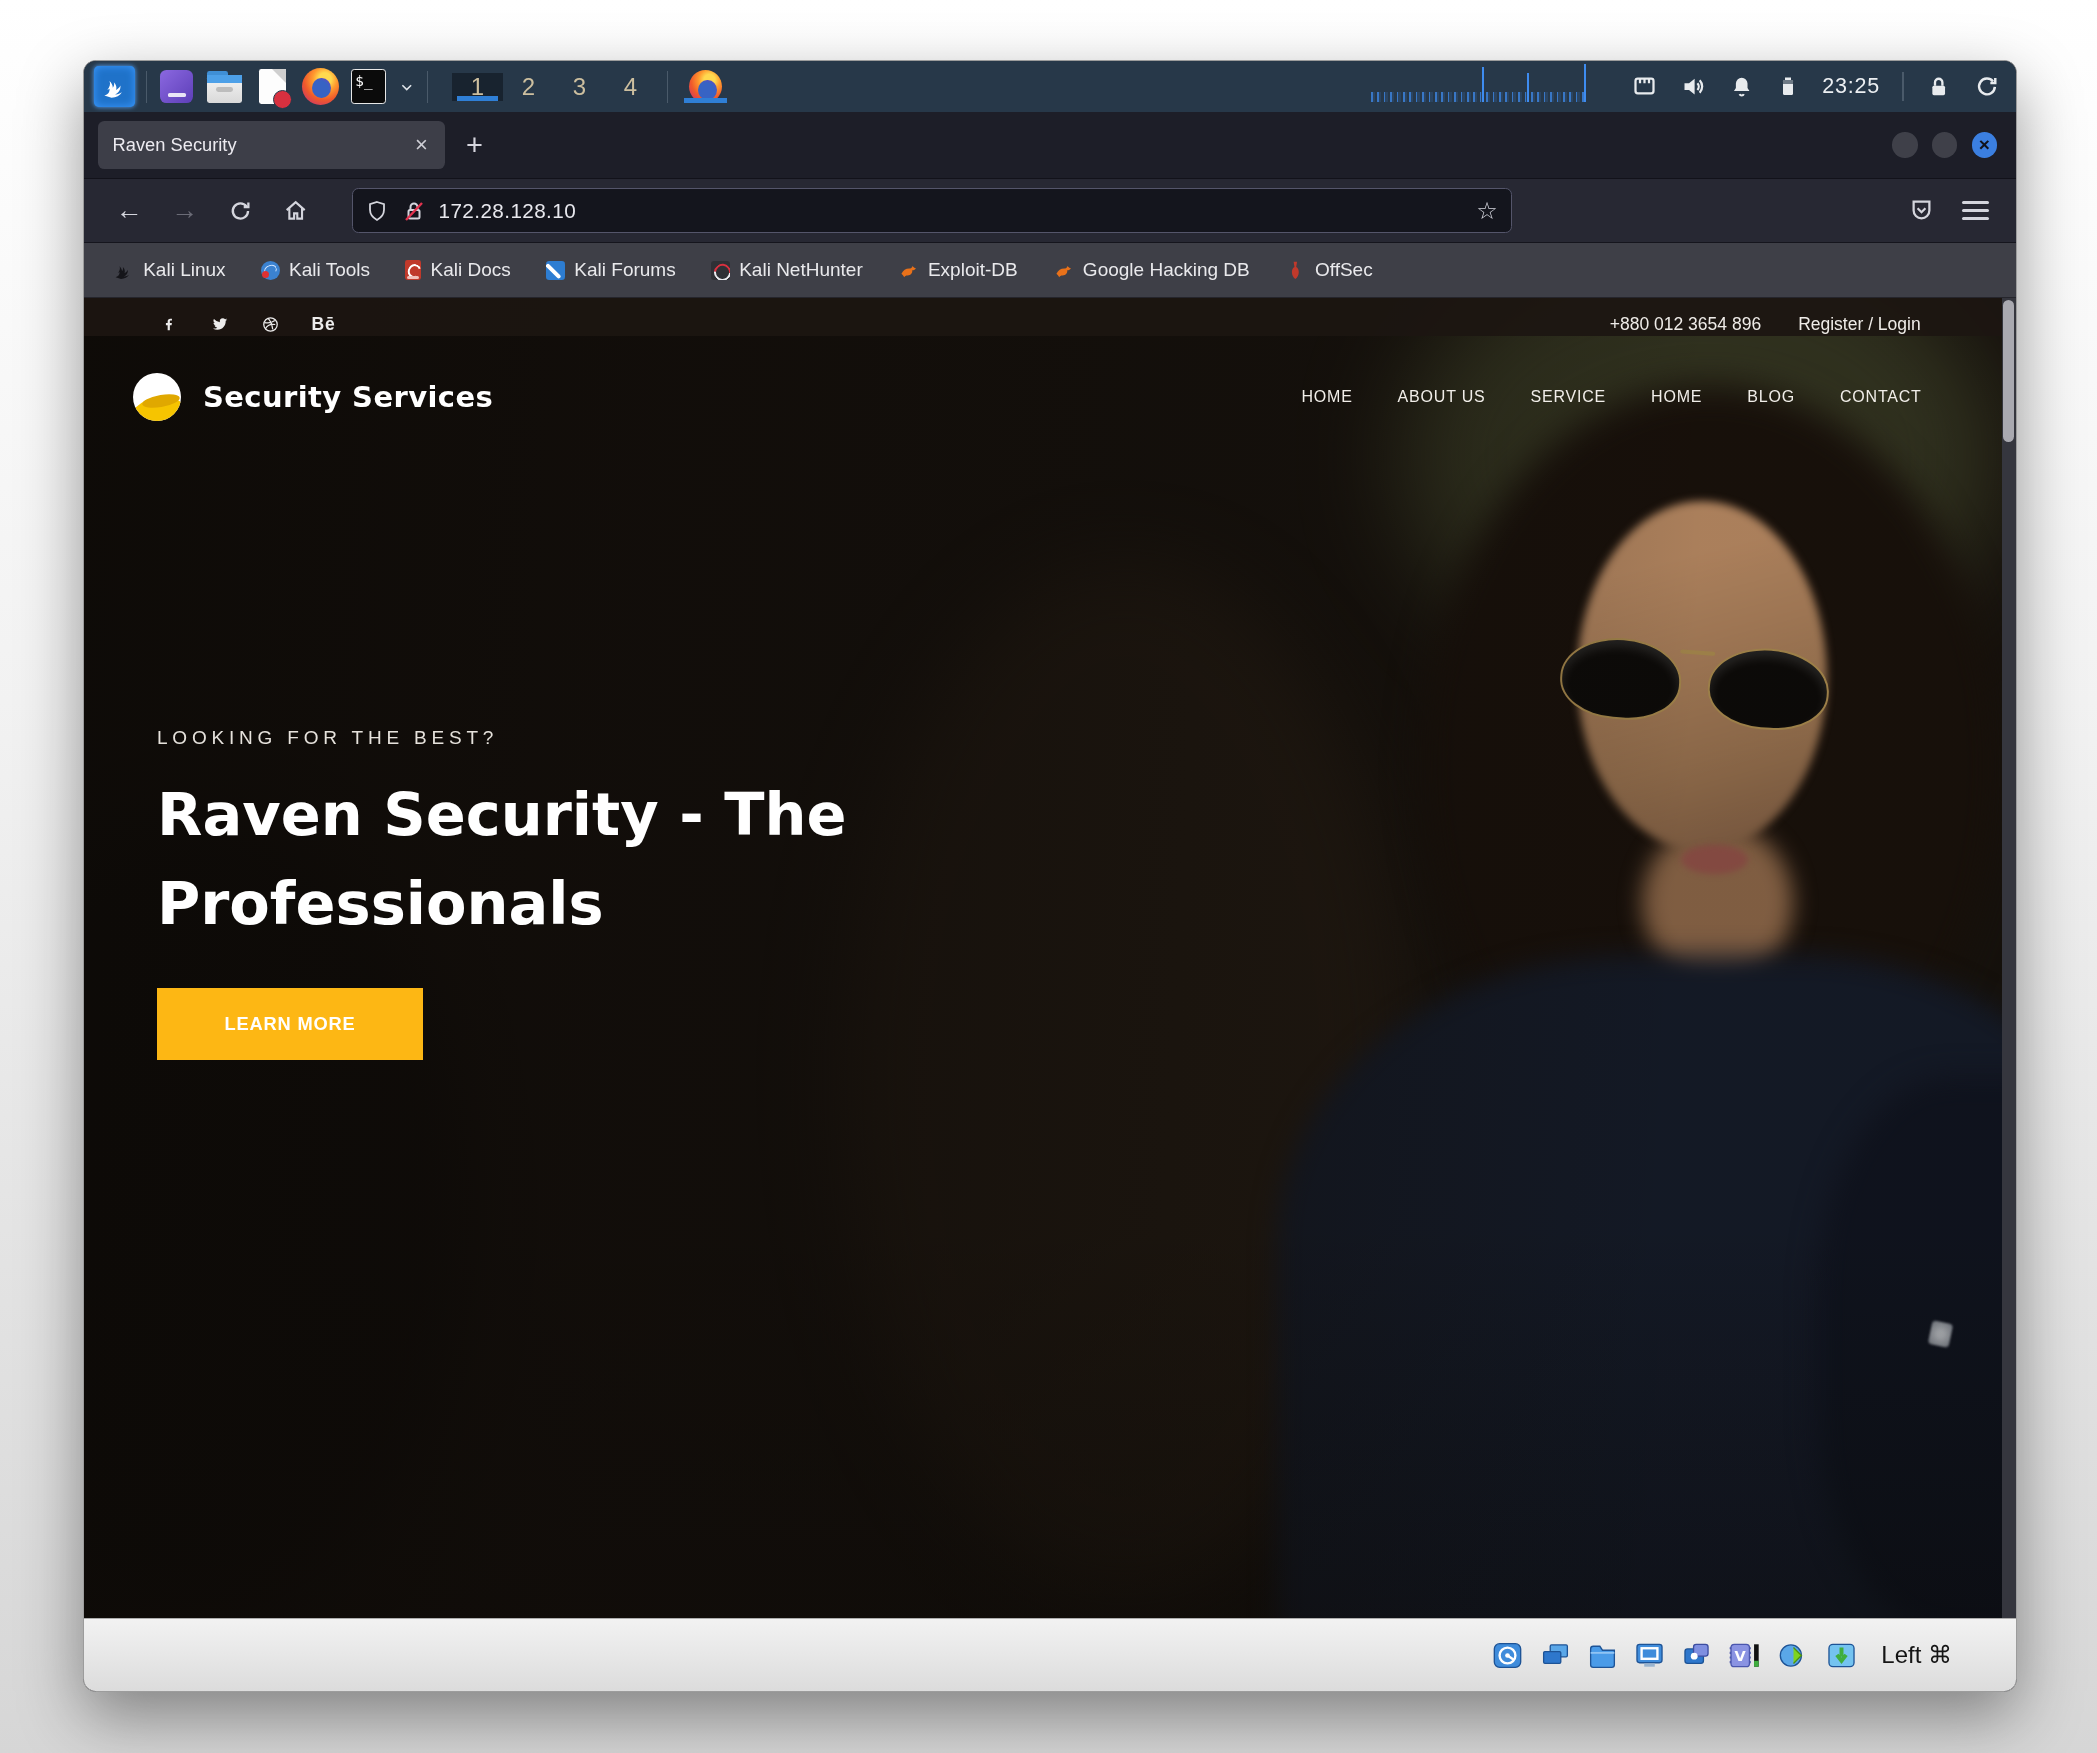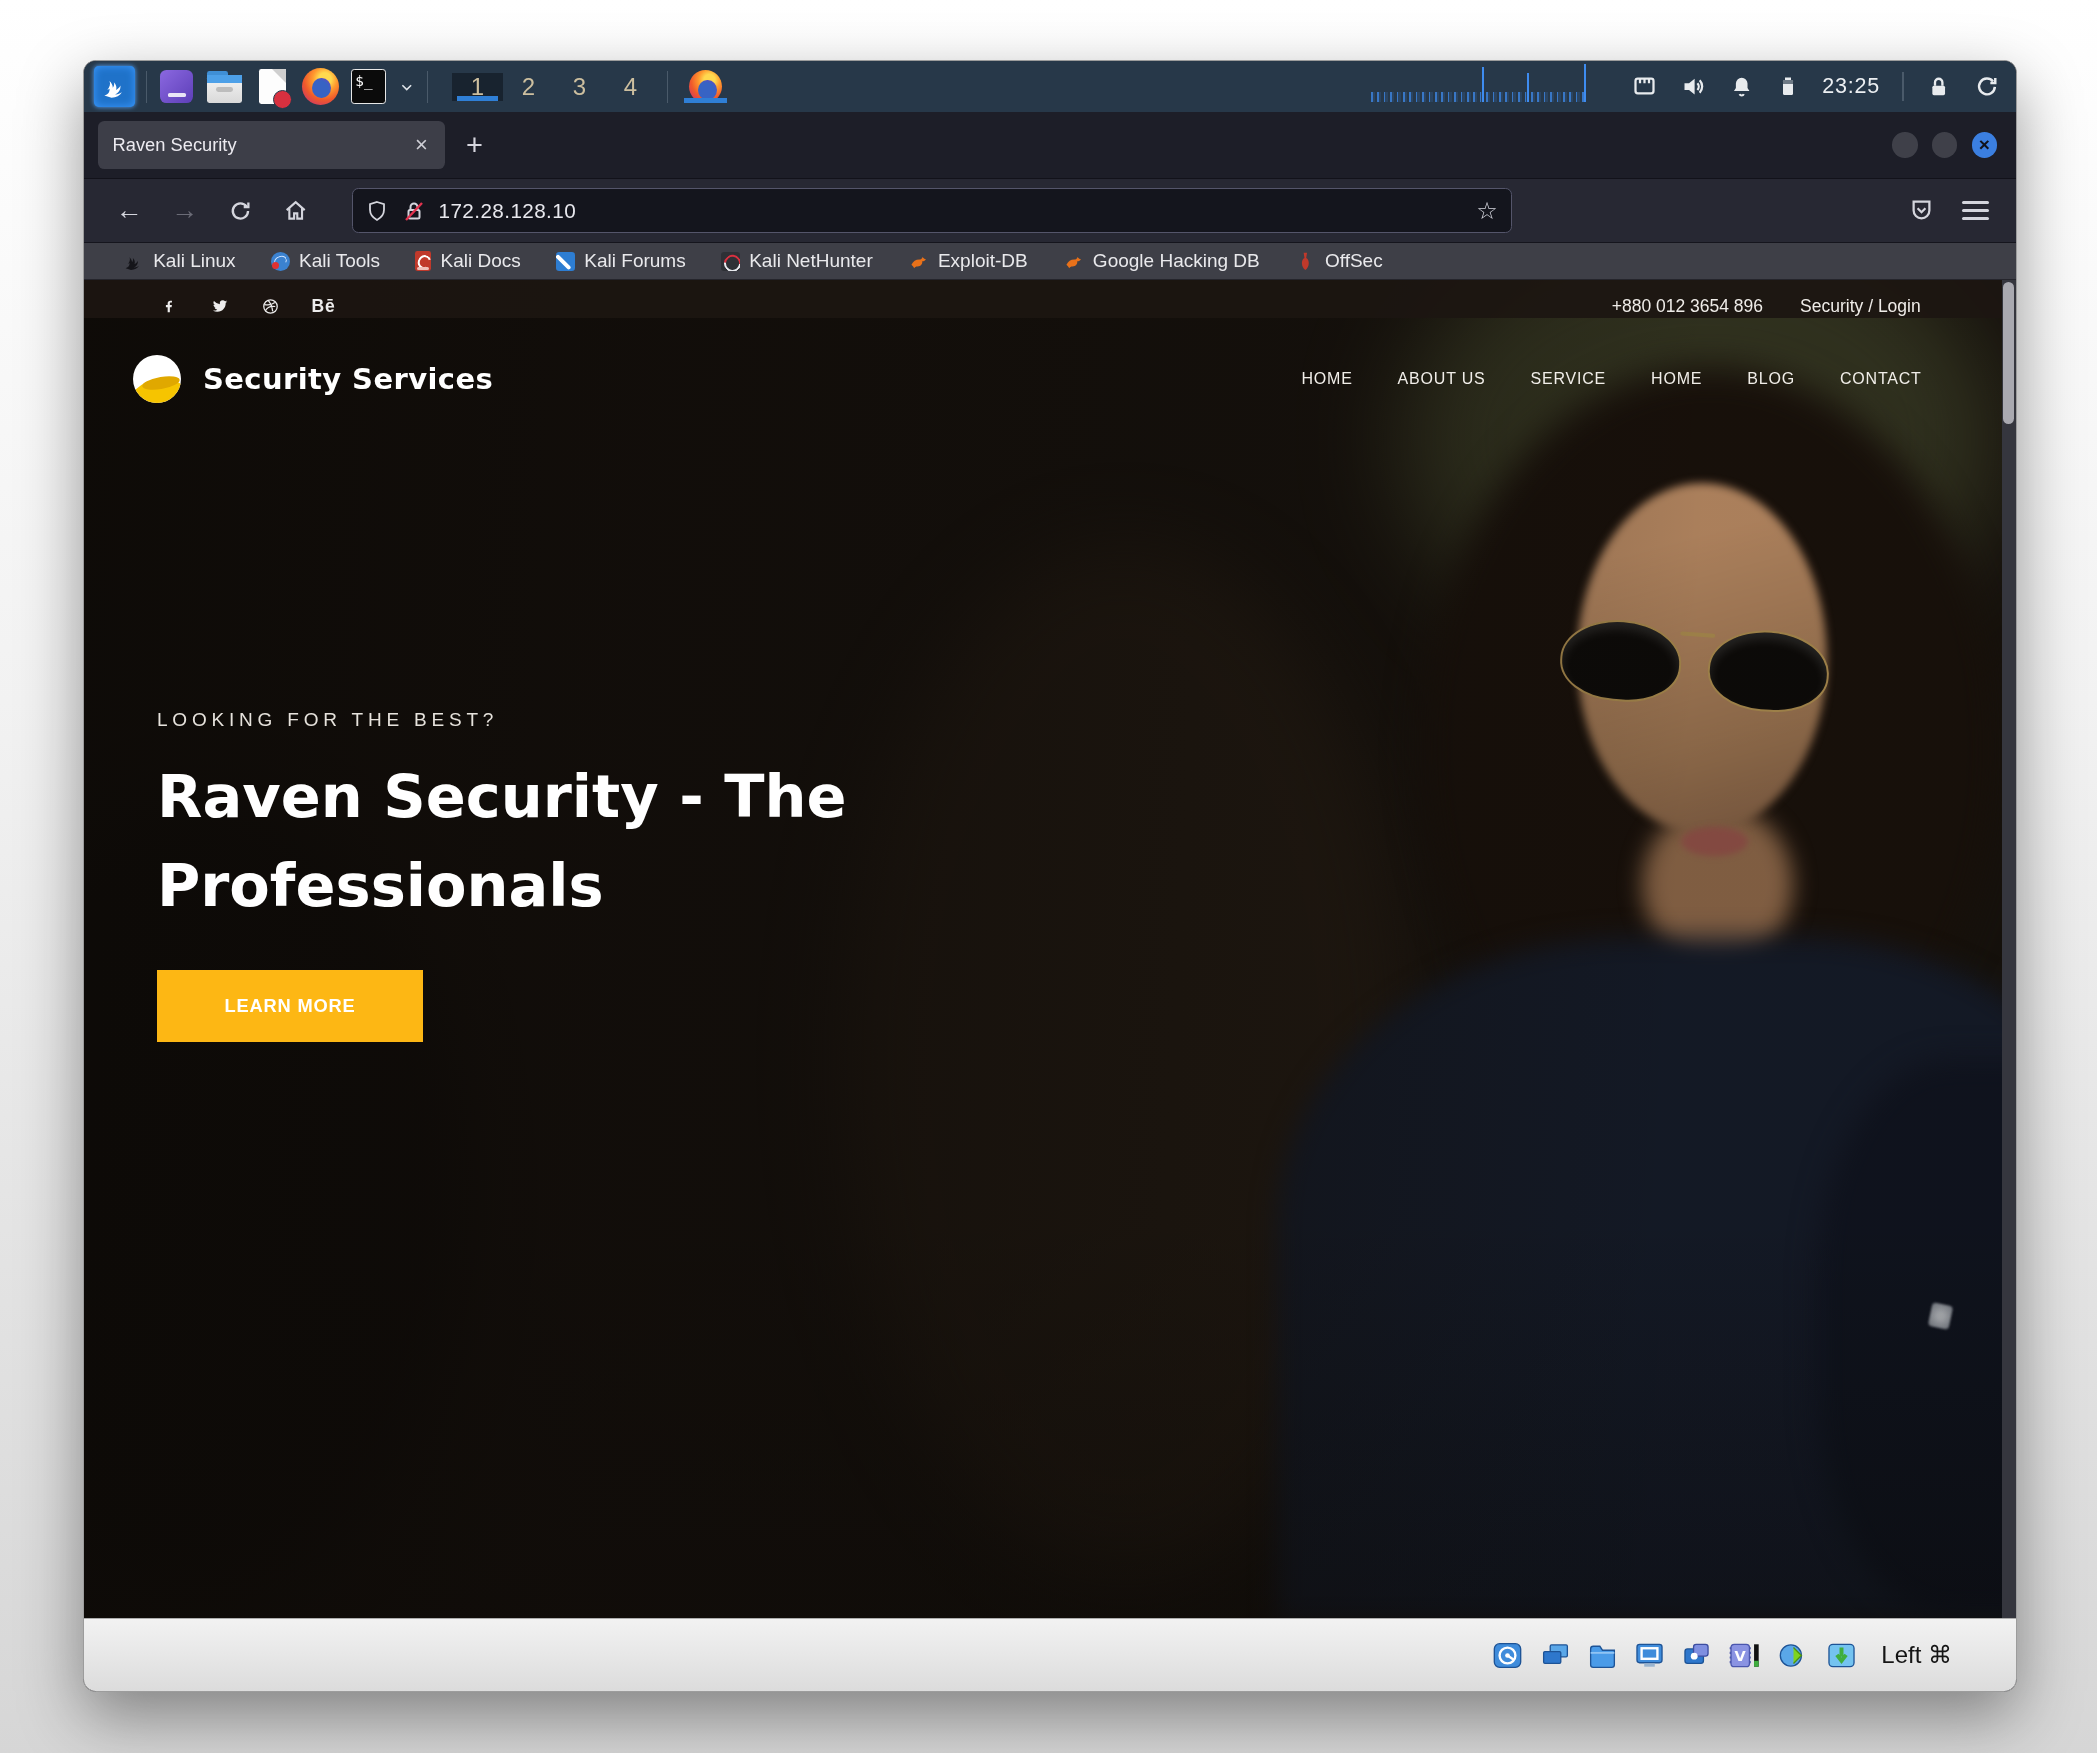--- a/index.html
+++ b/index.html
@@ -87,22 +87,22 @@
   .nav-ic.dim { color:#6b6c77; }
   .nav-group { display:flex; gap:9.5px; margin-left:22px; }
   .urlbar { margin-left:33px; width:1160px; height:45px; background:#14151d; border:1.6px solid #54556a;
     border-radius:6.4px; display:flex; align-items:center; padding:0 12.7px; gap:12.7px; }
   .url-text { flex:1; color:#e8e8ee; font-size:20.7px; letter-spacing:0.4px; }
   .url-star { color:#d4d5dd; font-size:24px; }
   .right-ics { display:flex; align-items:center; gap:27px; margin-left:auto; margin-right:27px; }
   .hamburger { display:flex; flex-direction:column; gap:5.6px; }
   .hamburger i { display:block; width:27px; height:2.8px; background:#d4d5dd; border-radius:1.6px; }
 
-  .ff-bookmarks { height:37px; flex:0 0 auto; background:#3e3f47; display:flex; align-items:center;
-    padding-left:39px; gap:35px; border-bottom:0.8px solid #25252c; }
+  .ff-bookmarks { height:55px; flex:0 0 auto; background:#3e3f47; display:flex; align-items:center;
+    padding-left:29px; gap:35px; border-bottom:0.8px solid #25252c; }
   .bm { display:flex; align-items:center; gap:9.5px; color:#e9e9ec; font-size:19px; }
   .fav { width:20.7px; height:20.7px; display:flex; align-items:center; justify-content:center; position:relative; flex:0 0 auto;}
   .fav-tools { width:19px; height:19px; border-radius:50%; background:#3b82d0; position:relative;}
   .fav-tools::before{ content:""; position:absolute; left:3.2px; top:4px; width:11px; height:8px;
     border:1.6px solid #cfe4ff; border-radius:50%; border-bottom-color:transparent; transform:rotate(-20deg);}
   .fav-tools::after{ content:""; position:absolute; left:1.6px; bottom:1.6px; width:7.2px; height:7.2px; border-radius:50%; background:#e03131;}
   .fav-docs { width:16px; height:20.7px; background:#c0392b; border-radius:2.4px; position:relative; }
   .fav-docs::before{ content:""; position:absolute; left:3.2px; top:4px; width:8.7px; height:9.5px;
     border:2px solid #fff; border-radius:50%; border-right-color:transparent; transform:rotate(25deg);}
   .fav-docs::after{ content:""; position:absolute; left:1.6px; bottom:1.6px; right:1.6px; height:2.4px; background:#f0c0ba; border-radius:1.6px;}
@@ -428,21 +428,21 @@
           <span class="soc">
             <svg width="19" height="19" viewBox="0 0 24 24">
               <circle cx="12" cy="12" r="8.5" stroke="#fff" stroke-width="1.6" fill="none"></circle>
               <path d="M4.5 9.5c4.5 1 9 .5 13-2.5M5.5 17.5c2-4 6.5-6.5 12.5-5.5M9 4.2c3 3.2 5 7.5 5.8 14" stroke="#fff" stroke-width="1.6" fill="none"></path>
             </svg>
           </span>
           <span class="soc behance">Bē</span>
         </div>
         <div class="topbar-right">
           <span>+880 012 3654 896</span>
-          <span>Security / Login</span>
+          <span>Register / Login</span>
         </div>
       </div>
 
       <div class="site-header">
         <div class="brand">
           <span class="logo"></span>
           <span class="brand-name">Security Services</span>
         </div>
         <div class="site-nav">
           <span class="nav-item">HOME</span>

